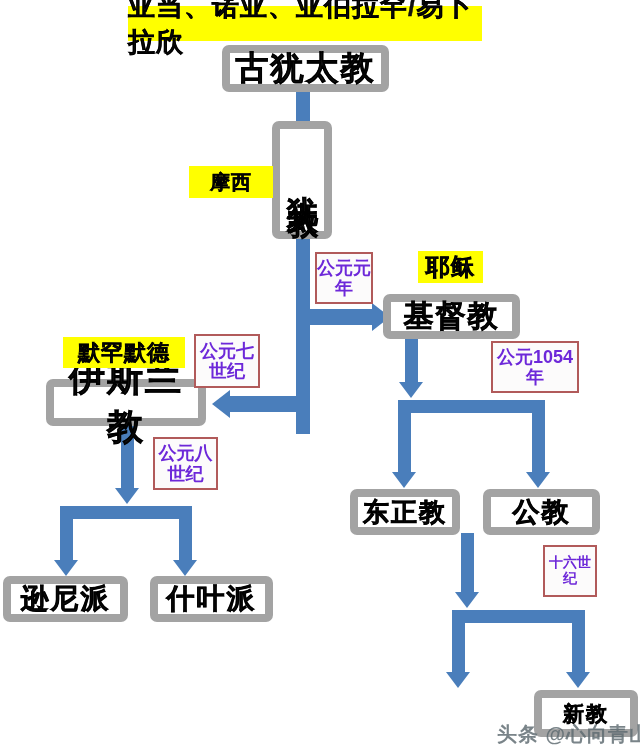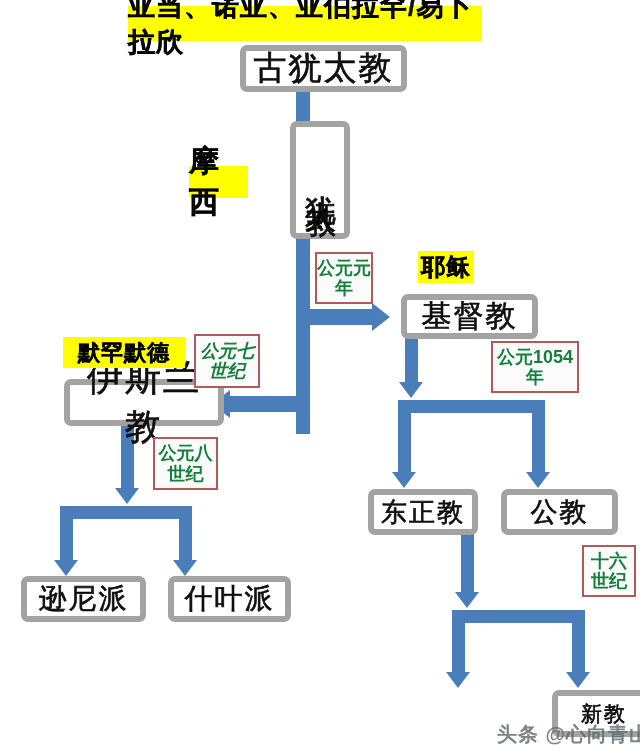--- a/index.html
+++ b/index.html
@@ -30,30 +30,29 @@
     position:absolute;width:0;height:0;
     border-top:14px solid transparent;
     border-bottom:14px solid transparent;
     border-right:18px solid #4a7ebb;
   }
 
   
   .node{
     position:absolute;
     box-sizing:border-box;
-    border:6px solid #a3a3a3;
+    border:8px solid #a3a3a3;
     border-radius:7px;
     background:#ffffff;
     display:flex;align-items:center;justify-content:center;
     color:#111;
-    font-weight:normal;
+    font-weight:bold;
     letter-spacing:2px;
     text-align:center;
     z-index:5;
-    margin-left:18px;
     -webkit-text-stroke:0.6px #000;
   }
   .node.vert{
     writing-mode:vertical-rl;
     text-orientation:upright;
     letter-spacing:6px;
   }
 
   
   .ylabel{
@@ -66,21 +65,21 @@
     z-index:6;
     -webkit-text-stroke:0.4px #000;
   }
 
   
   .rlabel{
     position:absolute;
     box-sizing:border-box;
     border:2px solid #b15a5a;
     background:#fcfbfb;
-    color:#15803d;
+    color:#6d28d9;
     font-weight:bold;
     line-height:1.12;
     display:flex;align-items:center;justify-content:center;
     text-align:center;
     z-index:7;
   }
 
   
   .watermark{
     position:absolute;
@@ -129,23 +128,23 @@
   <div class="arrow-down" style="left:455px;top:592px;"></div>
 
   <div class="conn" style="left:452px;top:610px;width:133px;height:13px;"></div>
   <div class="conn" style="left:452px;top:610px;width:13px;height:66px;"></div>
   <div class="arrow-down" style="left:446px;top:672px;"></div>
   <div class="conn" style="left:572px;top:610px;width:13px;height:66px;"></div>
   <div class="arrow-down" style="left:566px;top:672px;"></div>
 
   <div class="ylabel" style="left:128px;top:6px;width:354px;height:35px;font-size:27px;">亚当、诺亚、亚伯拉罕/易卜拉欣</div>
 
-  <div class="ylabel" style="left:189px;top:166px;width:59px;height:32px;font-size:30px;">摩西</div>
+  <div class="ylabel" style="left:189px;top:166px;width:84px;height:32px;font-size:20px;">摩西</div>
 
-  <div class="ylabel" style="left:418px;top:251px;width:56px;height:32px;font-size:24px;">耶稣</div>
+  <div class="ylabel" style="left:418px;top:251px;width:65px;height:32px;font-size:24px;">耶稣</div>
 
   <div class="ylabel" style="left:63px;top:337px;width:122px;height:31px;font-size:22px;">默罕默德</div>
 
   <div class="node" style="left:222px;top:45px;width:167px;height:47px;font-size:33px;">古犹太教</div>
 
   <div class="node vert" style="left:272px;top:121px;width:60px;height:118px;font-size:31px;">犹太教</div>
 
   <div class="node" style="left:383px;top:294px;width:137px;height:45px;font-size:30px;">基督教</div>
 
   <div class="node" style="left:46px;top:379px;width:160px;height:47px;font-size:36px;">伊斯兰教</div>
@@ -156,23 +155,23 @@
 
   <div class="node" style="left:483px;top:489px;width:117px;height:46px;font-size:27px;">公教</div>
 
   <div class="node" style="left:350px;top:489px;width:110px;height:46px;font-size:26px;">东正教</div>
 
 
   <div class="node" style="left:534px;top:690px;width:104px;height:47px;font-size:21px;">新教</div>
 
   <div class="rlabel" style="left:315px;top:252px;width:58px;height:52px;font-size:18px;">公元元年</div>
 
-  <div class="rlabel" style="left:194px;top:334px;width:66px;height:54px;font-size:18px;font-style:italic;">公元七世纪</div>
+  <div class="rlabel" style="left:194px;top:334px;width:66px;height:54px;font-size:18px;">公元七世纪</div>
 
   <div class="rlabel" style="left:153px;top:437px;width:65px;height:53px;font-size:18px;">公元八世纪</div>
 
   <div class="rlabel" style="left:491px;top:341px;width:88px;height:52px;font-size:18px;">公元1054年</div>
 
-  <div class="rlabel" style="left:582px;top:545px;width:54px;height:52px;font-size:18px;">十六世纪</div>
+  <div class="rlabel" style="left:543px;top:545px;width:54px;height:52px;font-size:14px;">十六世纪</div>
 
   <div class="watermark" style="left:497px;top:721px;font-size:20px;">头条 @心向青山</div>
 
 </div>
 
 </body></html>

